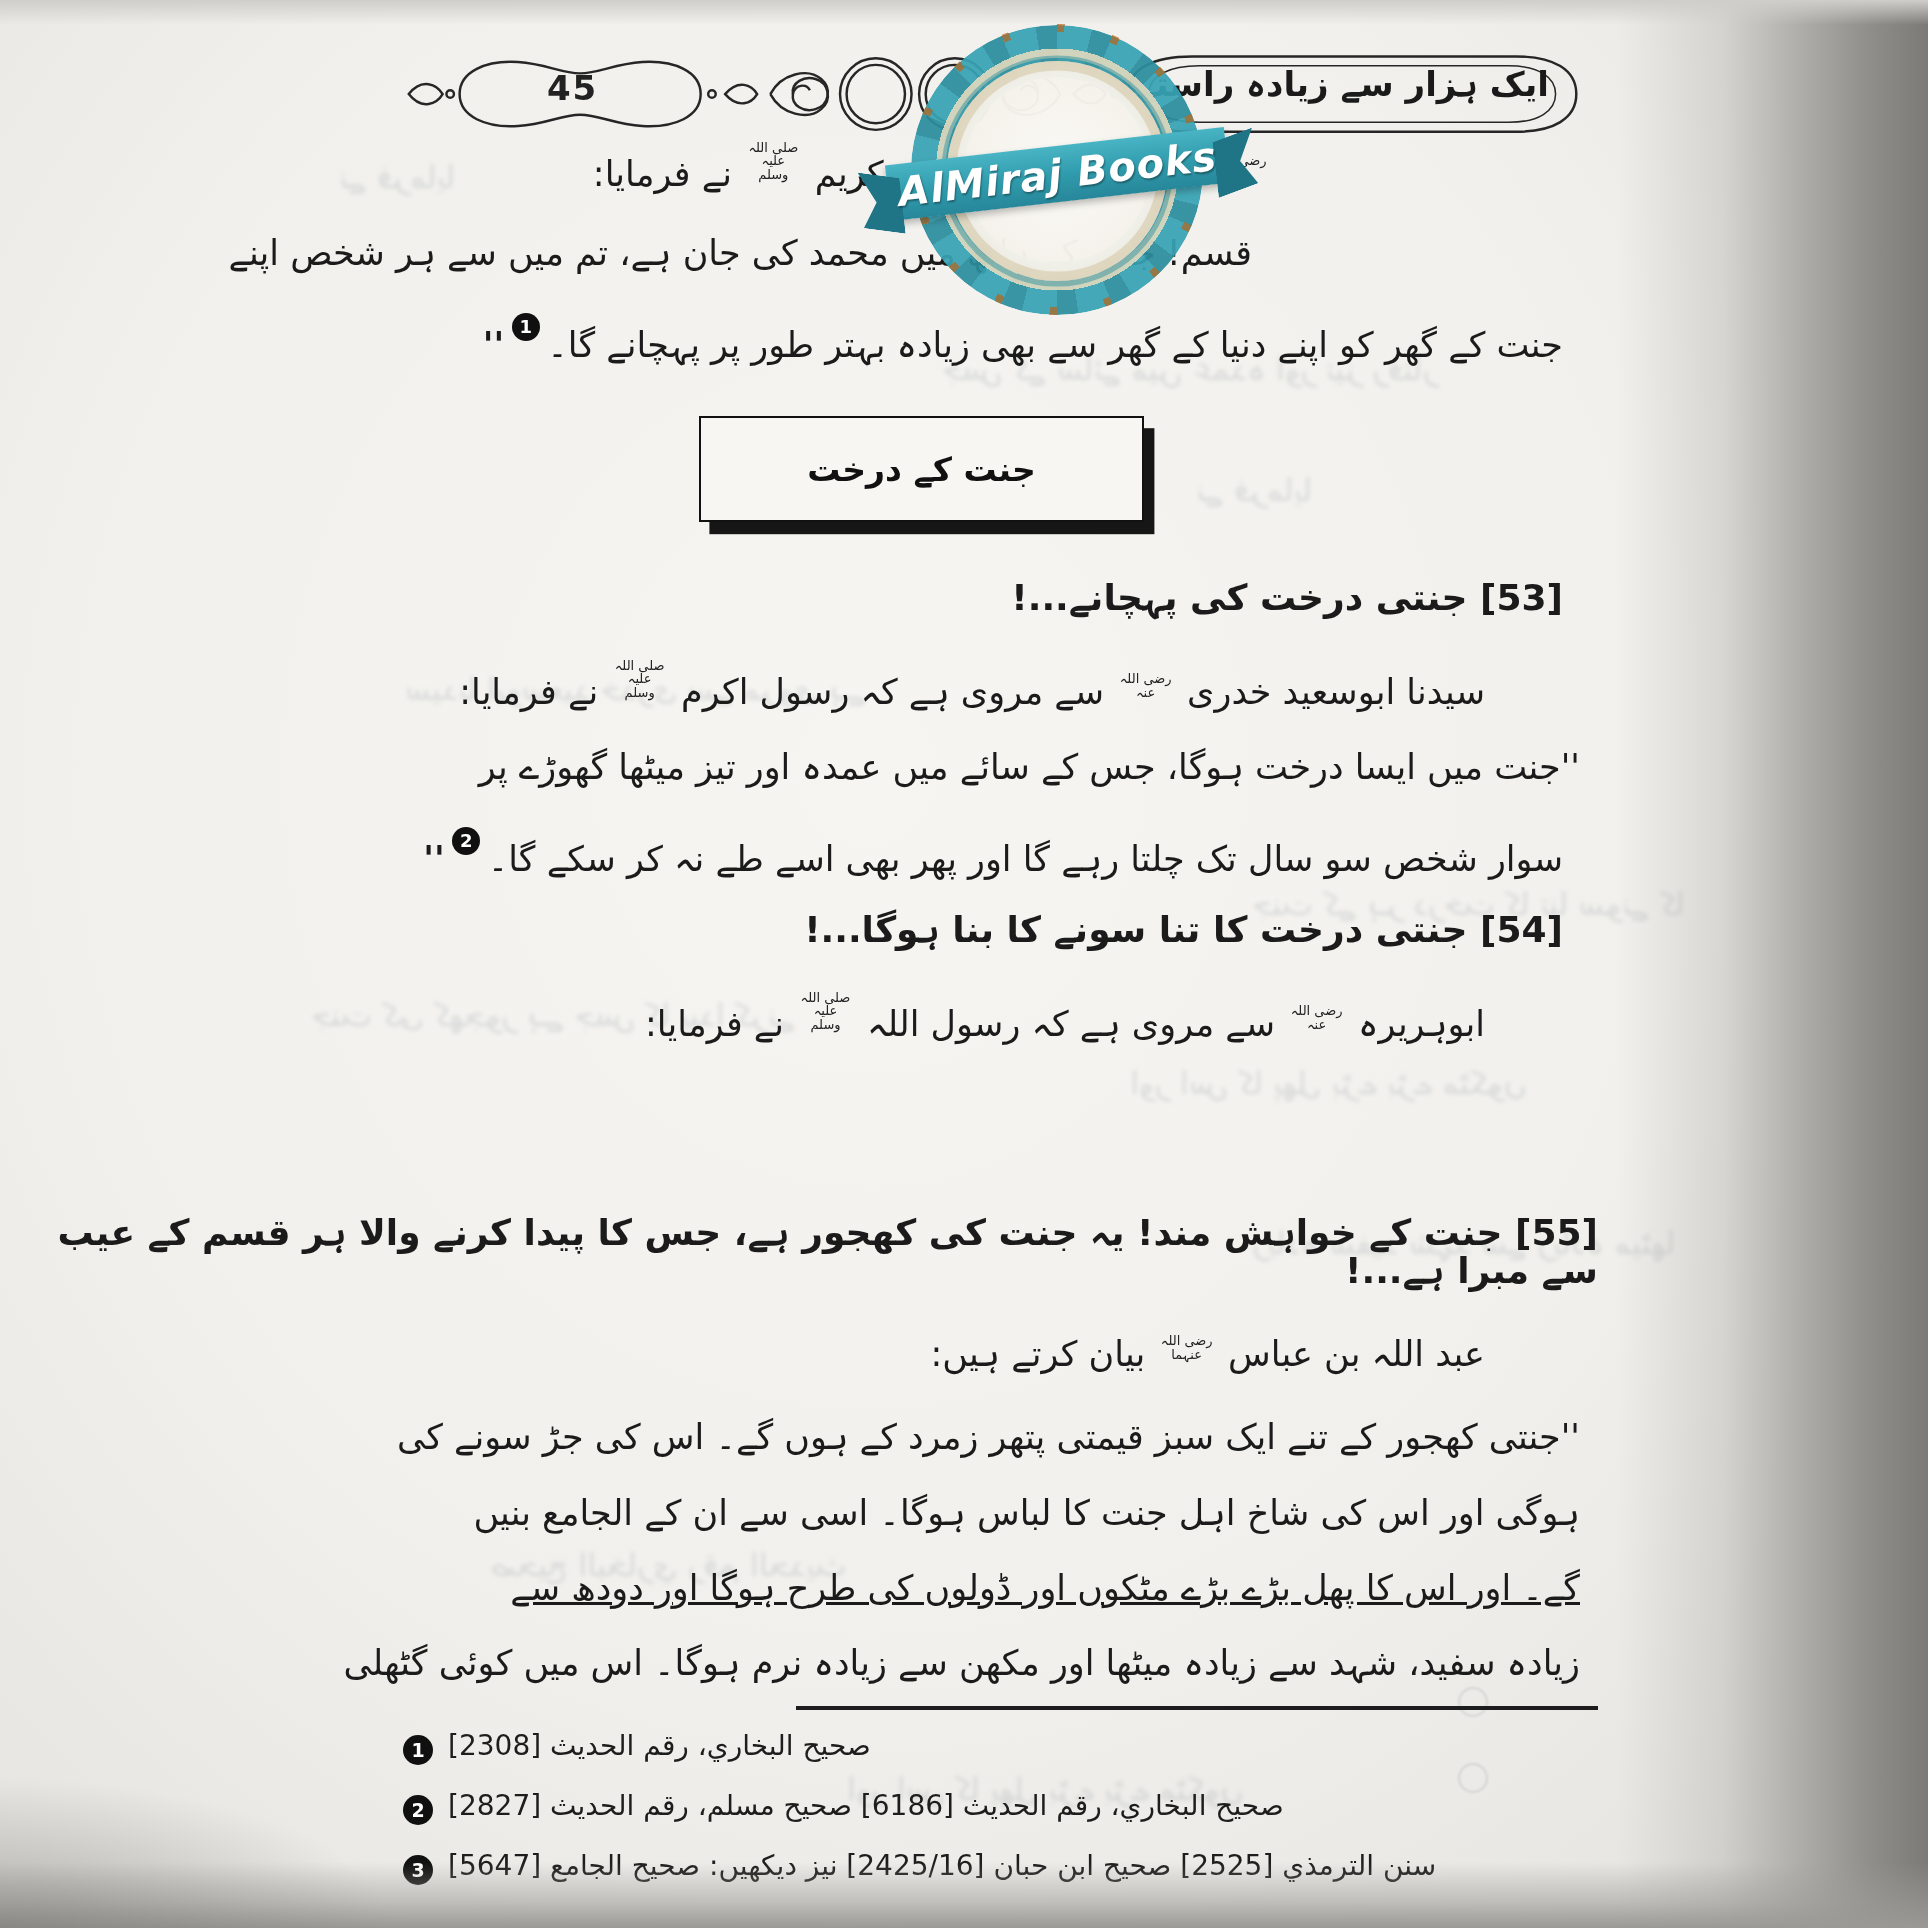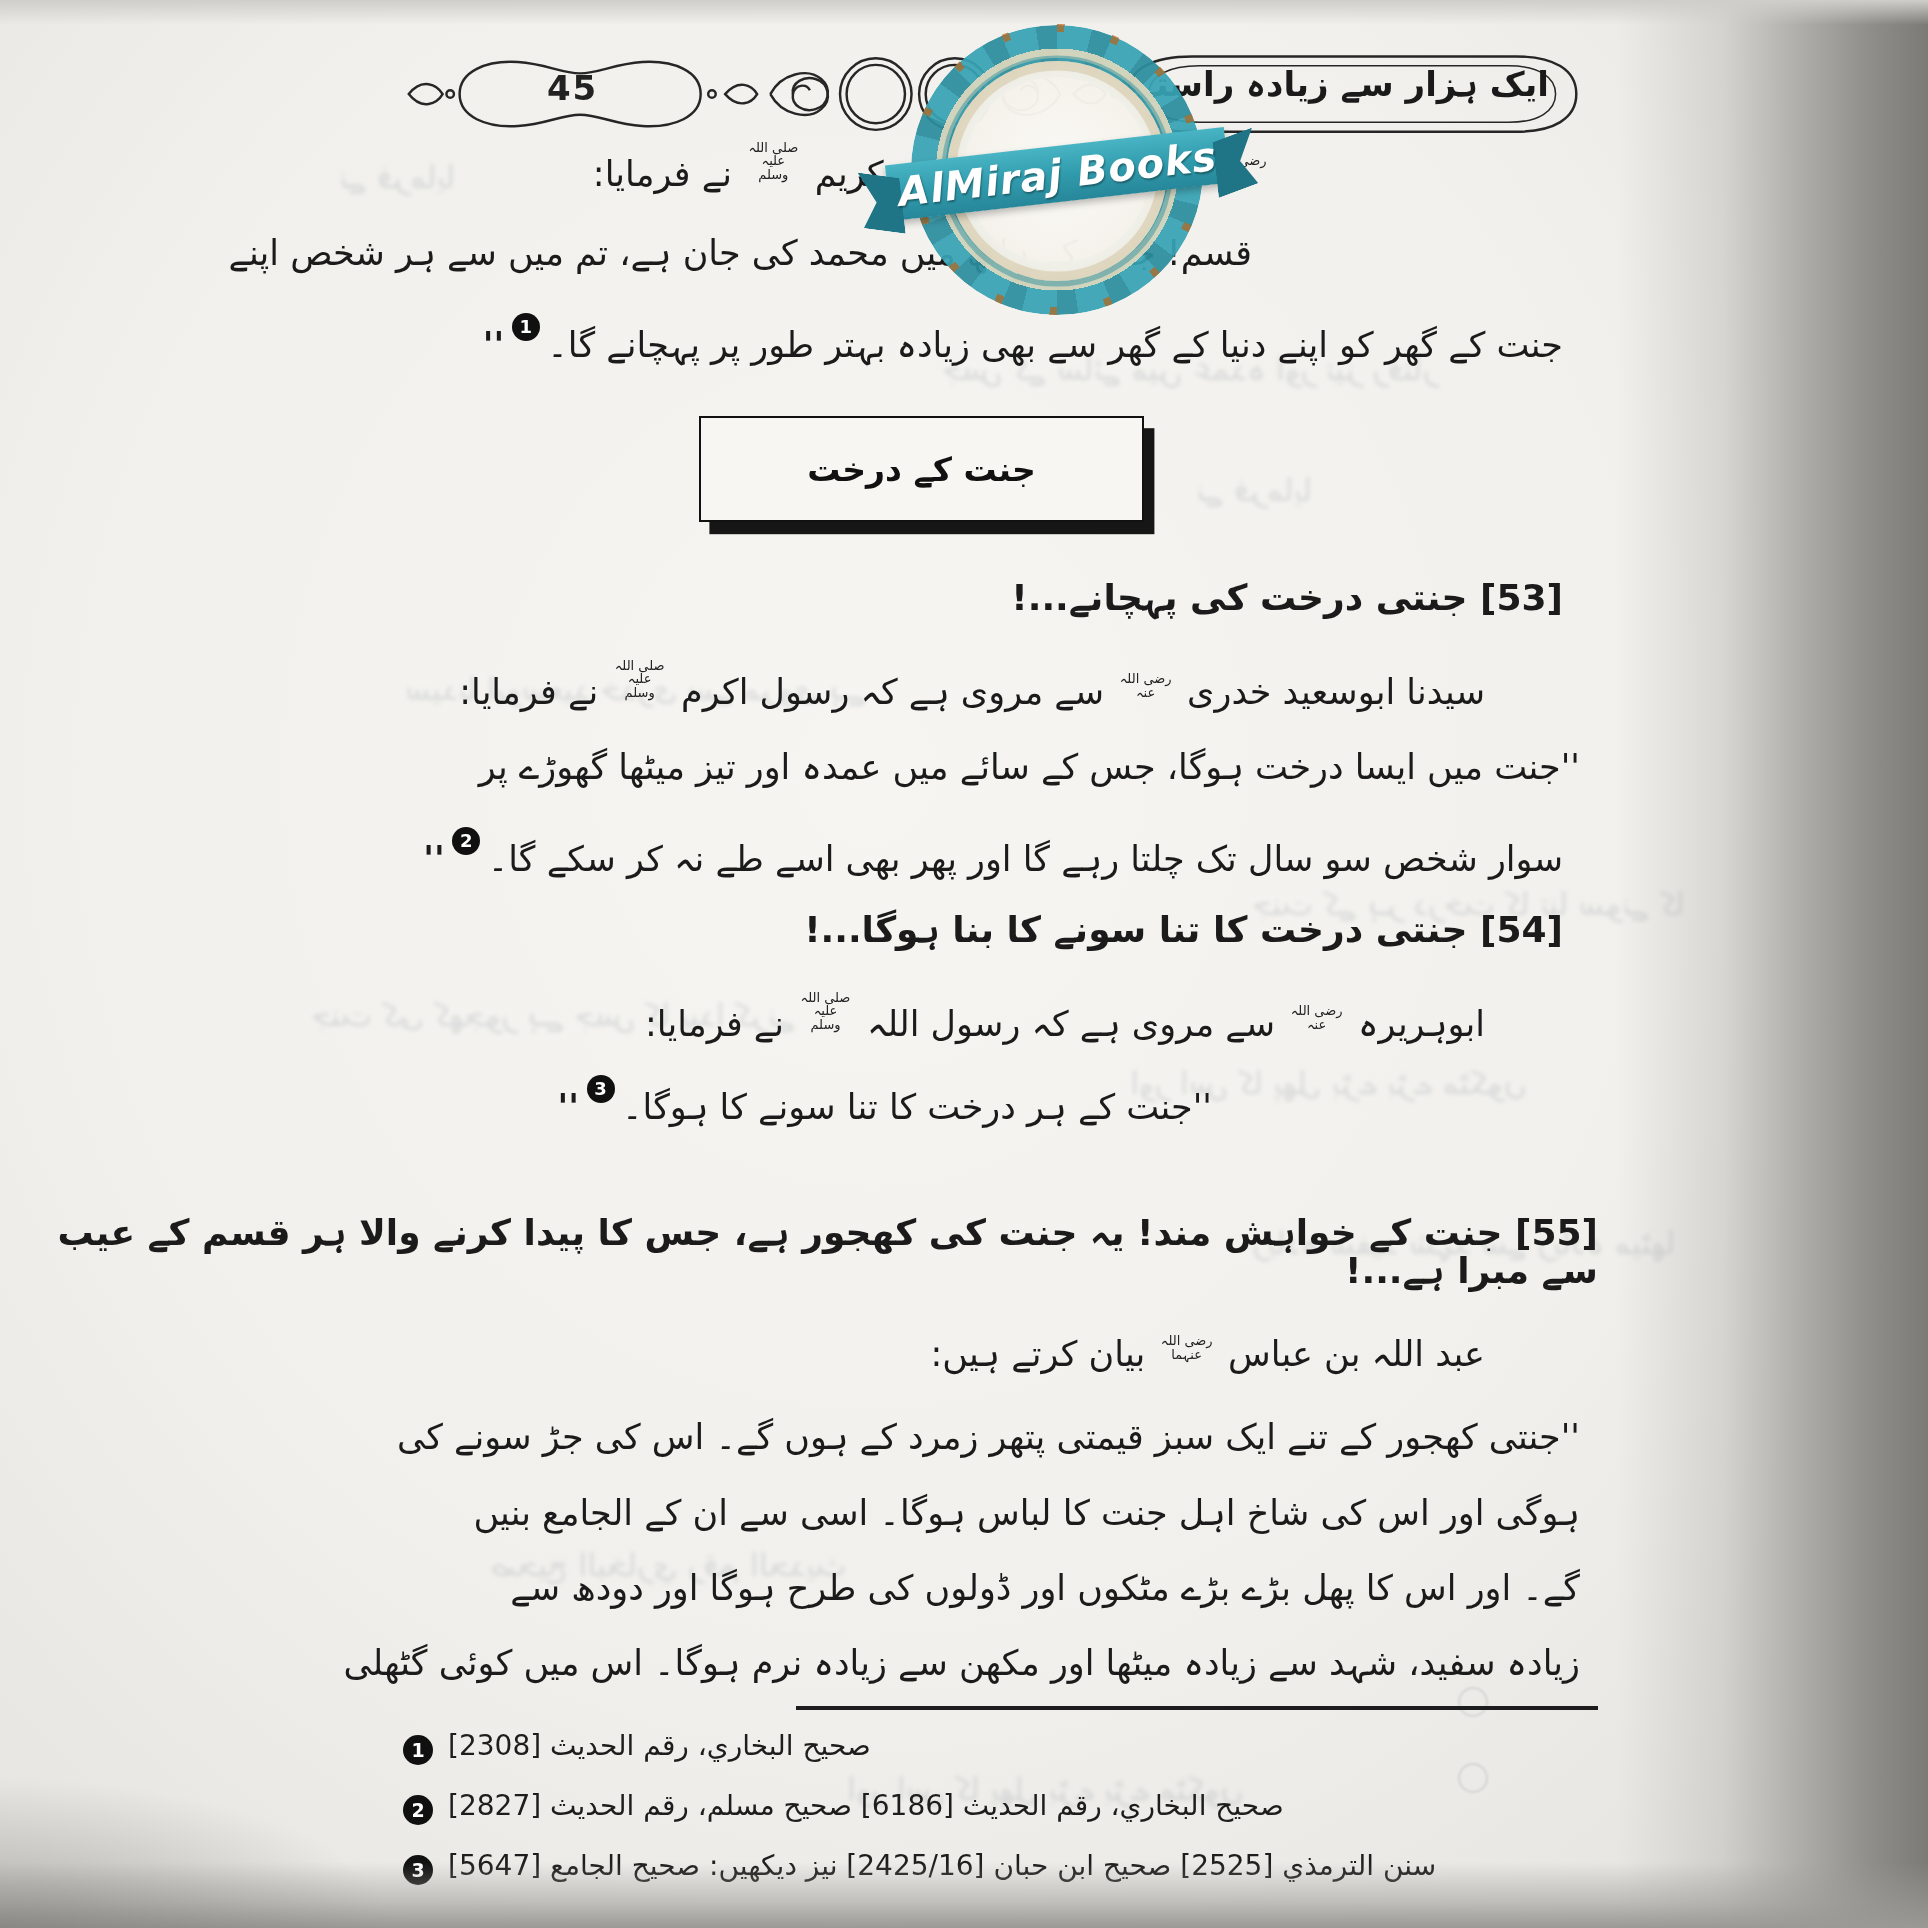--- a/index.html
+++ b/index.html
@@ -231,37 +231,34 @@
     <span class="secnum">[54]</span>
     <span>جنتی درخت کا تنا سونے کا بنا ہوگا...!</span>
   </div>
   <div class="line narr" style="right:443px;top:991px;">
     <span>ابوہریرہ</span>
     <span class="hon">رضی اللہ عنہ</span>
     <span>سے مروی ہے کہ رسول اللہ</span>
     <span class="hon">صلی اللہ علیہ وسلم</span>
     <span>نے فرمایا:</span>
   </div>
-  <div class="line quote" style="right:716px;top:1075px;">
-    <span>''جنت کے ہر درخت کا تنا سونے کا ہوگا۔</span><span class="fn-ref">3</span><span class="qc">''</span>
-  </div>
 
   <div class="line heading" style="right:330px;top:1162px;margin-top:47px;">
     <span class="secnum">[55]</span>
     <span>جنت کے خواہش مند! یہ جنت کی کھجور ہے، جس کا پیدا کرنے والا ہر قسم کے عیب</span>
   </div>
   <div class="line heading" style="right:330px;top:1247px;">سے مبرا ہے...!</div>
   <div class="line narr" style="right:443px;top:1331px;">
     <span>عبد اللہ بن عباس</span>
     <span class="hon">رضی اللہ عنہما</span>
     <span>بیان کرتے ہیں:</span>
   </div>
   <div class="line quote" style="right:348px;top:1414px;">''جنتی کھجور کے تنے ایک سبز قیمتی پتھر زمرد کے ہوں گے۔ اس کی جڑ سونے کی</div>
   <div class="line quote" style="right:348px;top:1490px;">ہوگی اور اس کی شاخ اہل جنت کا لباس ہوگا۔ اسی سے ان کے الجامع بنیں</div>
-  <div class="line quote" style="right:348px;top:1565px;">گے۔ اور اس کا پھل بڑے بڑے مٹکوں اور ڈولوں کی طرح ہوگا اور دودھ سے</div>
+  <div class="line quote" style="right:348px;top:1565px;text-decoration:underline;">گے۔ اور اس کا پھل بڑے بڑے مٹکوں اور ڈولوں کی طرح ہوگا اور دودھ سے</div>
   <div class="line quote" style="right:348px;top:1640px;">زیادہ سفید، شہد سے زیادہ میٹھا اور مکھن سے زیادہ نرم ہوگا۔ اس میں کوئی گٹھلی</div>
 
   <div class="fn-sep"></div>
   <div class="fn-row" style="top:1729px;">
     <span class="fn-marker">1</span>
     <span class="fn-text">صحيح البخاري، رقم الحديث [2308]</span>
   </div>
   <div class="fn-row" style="top:1789px;">
     <span class="fn-marker">2</span>
     <span class="fn-text">صحيح البخاري، رقم الحديث [6186] صحيح مسلم، رقم الحديث [2827]</span>

